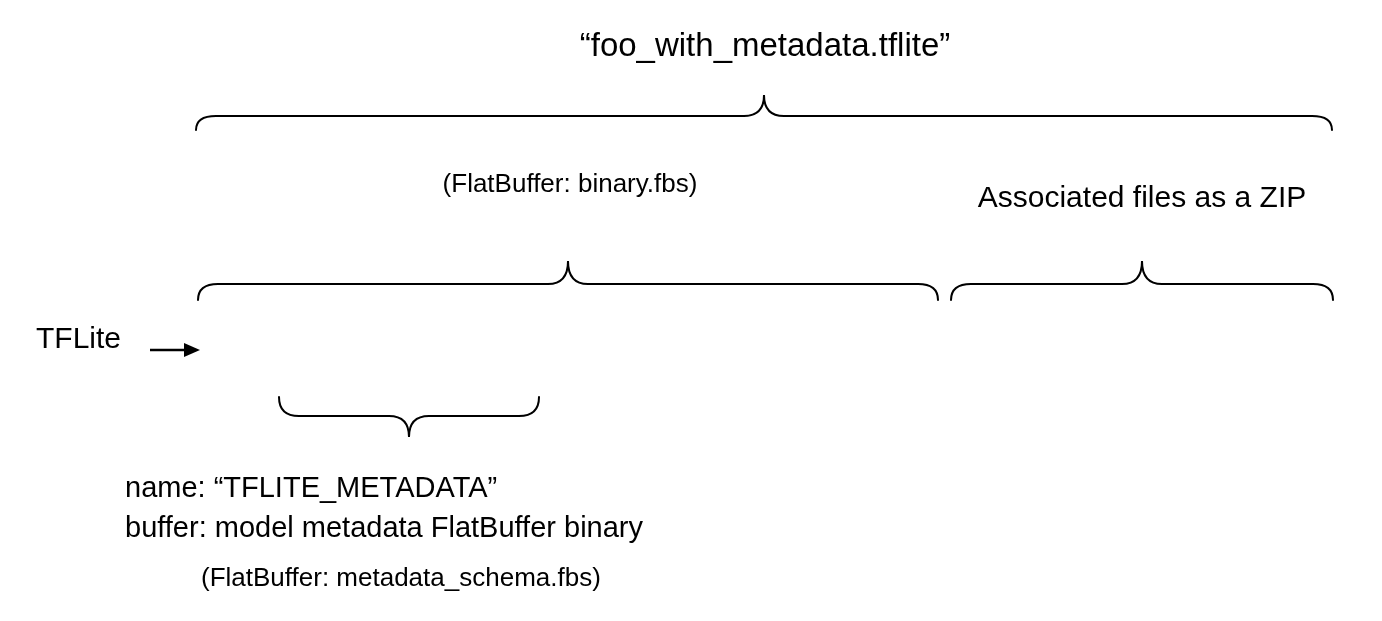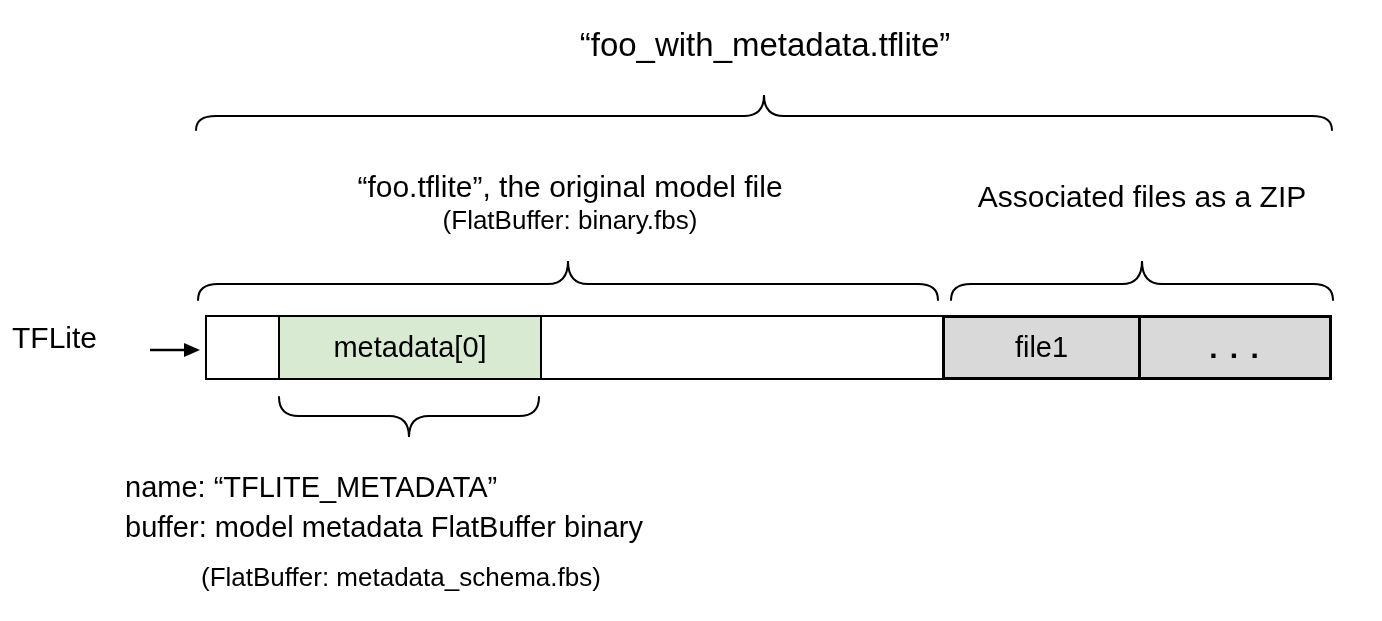--- a/index.html
+++ b/index.html
@@ -39,21 +39,21 @@
   .model-label-main { font-size: 30px; line-height: 37px; }
   .model-label-sub  { font-size: 26px; line-height: 31px; }
 
   .zip-label {
     left: 942px; top: 179px; width: 400px;
     font-size: 30px; line-height: 36px;
     text-align: center;
   }
 
   .pointer-label {
-    left: 12px; top: 317px;
+    left: 36px; top: 317px;
     font-size: 30px; line-height: 41px;
   }
 
   .arrow { position: absolute; left: 148px; top: 340px; }
   .arrow line { stroke: var(--stroke, #000000); stroke-width: 2.5; }
   .arrow polygon { fill: var(--stroke, #000000); }
 
   .bar {
     left: 205px; top: 315px; width: 1127px; height: 65px;
   }
@@ -88,21 +88,20 @@
 
 <div class="canvas">
 
   <div class="abs title">“foo_with_metadata.tflite”</div>
 
   <svg class="brace" style="left:195px; top:92px;" width="1138" height="40" viewBox="0 0 1138 40">
     <path d="M 1,38 Q 1,24 21,24 L 549,24 Q 569,24 569,3 Q 569,24 589,24 L 1117,24 Q 1137,24 1137,38"></path>
   </svg>
 
   <div class="abs model-label-group">
-    <div class="model-label-main">“foo.tflite”, the original model file</div>
     <div class="model-label-sub">(FlatBuffer: binary.fbs)</div>
   </div>
 
   <div class="abs zip-label">Associated files as a ZIP</div>
 
   <svg class="brace" style="left:197px; top:258px;" width="743" height="44" viewBox="0 0 743 44">
     <path d="M 1,42 Q 1,26 21,26 L 351,26 Q 371,26 371,3 Q 371,26 391,26 L 721,26 Q 741,26 741,42"></path>
   </svg>
 
   <svg class="brace" style="left:950px; top:258px;" width="385" height="44" viewBox="0 0 385 44">
@@ -111,27 +110,20 @@
 
   <div class="abs pointer-label">
     <div>TFLite</div>
   </div>
 
   <svg class="arrow" width="52" height="20" viewBox="0 0 52 20">
     <line x1="2" y1="10" x2="37" y2="10"></line>
     <polygon points="36,3 52,10 36,17"></polygon>
   </svg>
 
-  <div class="abs bar">
-    <div class="seg" style="left:0; width:75px;"></div>
-    <div class="seg seg-metadata" style="left:73px; width:264px;">metadata[0]</div>
-    <div class="seg" style="left:335px; width:404px;"></div>
-    <div class="seg seg-file" style="left:737px; width:199px;">file1</div>
-    <div class="seg seg-file seg-dots" style="left:933px; width:194px;">. . .</div>
-  </div>
 
   <svg class="brace" style="left:278px; top:394px;" width="262" height="46" viewBox="0 0 262 46">
     <path d="M 1,3 Q 1,22 21,22 L 111,22 Q 131,22 131,43 Q 131,22 151,22 L 241,22 Q 261,22 261,3"></path>
   </svg>
 
   <div class="abs annotation">
     <div>name: “TFLITE_METADATA”</div>
     <div>buffer: model metadata FlatBuffer binary</div>
     <div class="annotation-sub">(FlatBuffer: metadata_schema.fbs)</div>
   </div>

